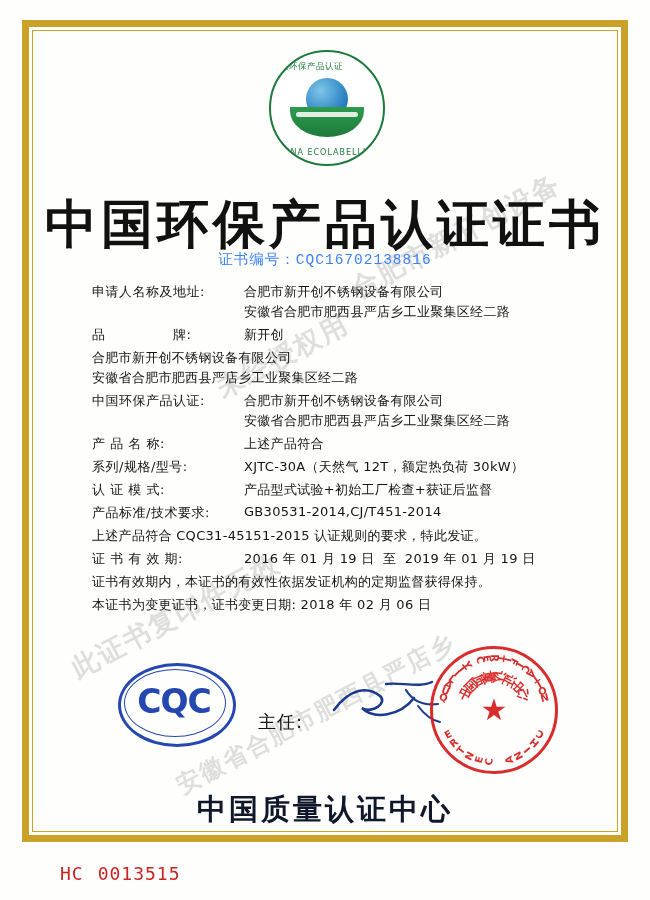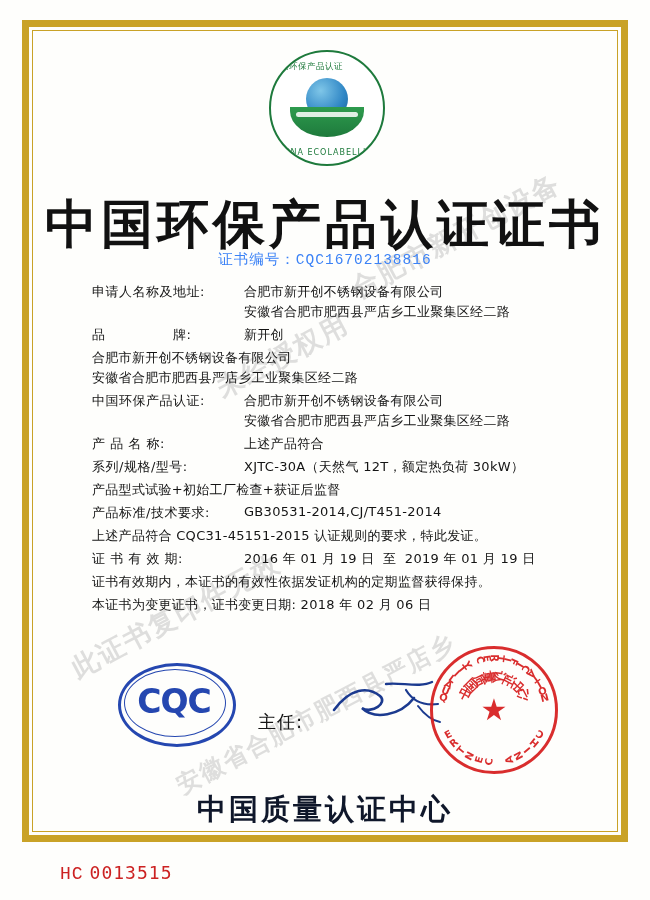--- a/index.html
+++ b/index.html
@@ -310,21 +310,21 @@
   
   .serial {
     position: absolute;
     left: 60px;
     bottom: 16px;
     font-size: 18px;
     color: #cc2222;
     font-family: "DejaVu Sans Mono", monospace;
     letter-spacing: 1px;
   }
-  .serial .prefix { margin-right: 6px; font-family: Liberation Mono, monospace; }
+  .serial .prefix { margin-right: 14px; }
 </style>
 </head>
 <body>
 
 <div class="certificate">
 
   <div class="frame-outer"></div>
   <div class="frame-inner"></div>
 
   <div class="content">
@@ -388,20 +388,21 @@
       </div>
 
       <div class="row">
         <div class="label">系列/规格/型号:</div>
         <div class="value">
           <span>XJTC-30A（天然气 12T，额定热负荷 30kW）</span>
         </div>
       </div>
 
       <div class="row">
+        <div class="label">认 证 模 式:</div>
         <div class="value">
           <span>产品型式试验+初始工厂检查+获证后监督</span>
         </div>
       </div>
 
       <div class="row">
         <div class="label">产品标准/技术要求:</div>
         <div class="value">
           <span>GB30531-2014,CJ/T451-2014</span>
         </div>

